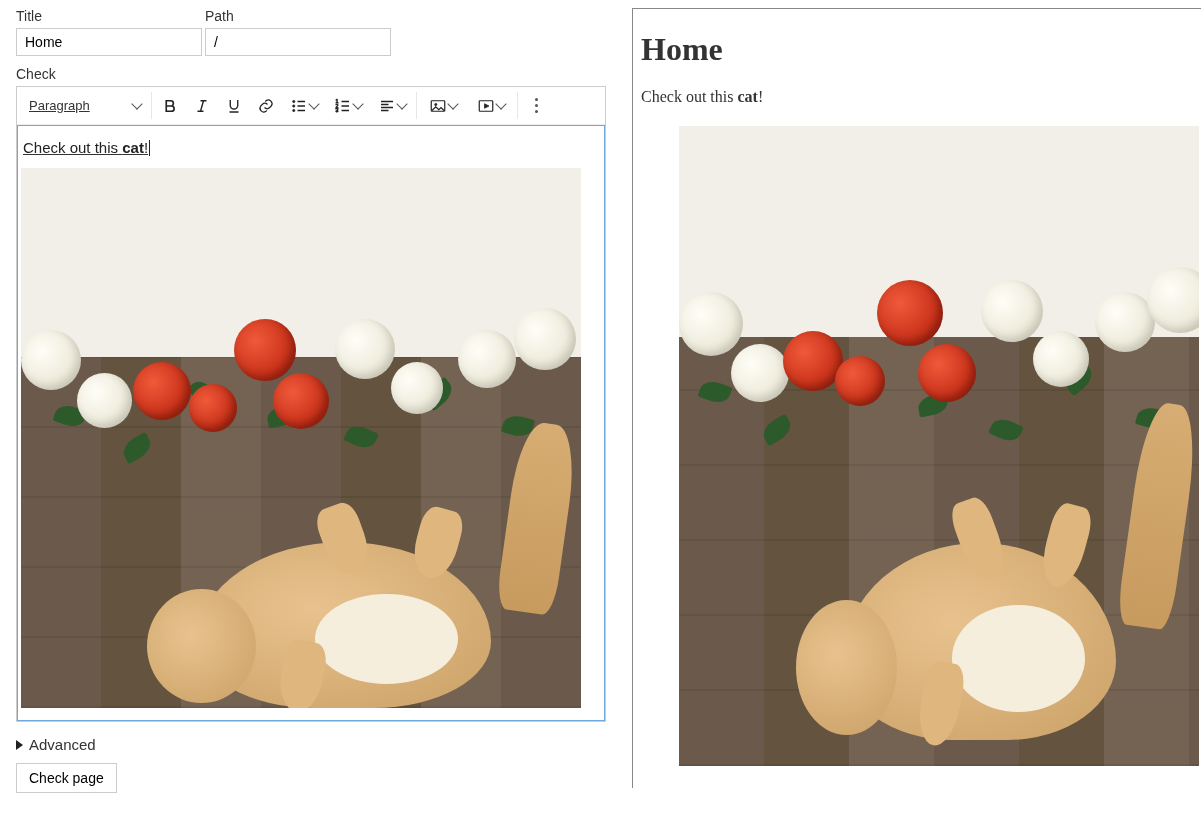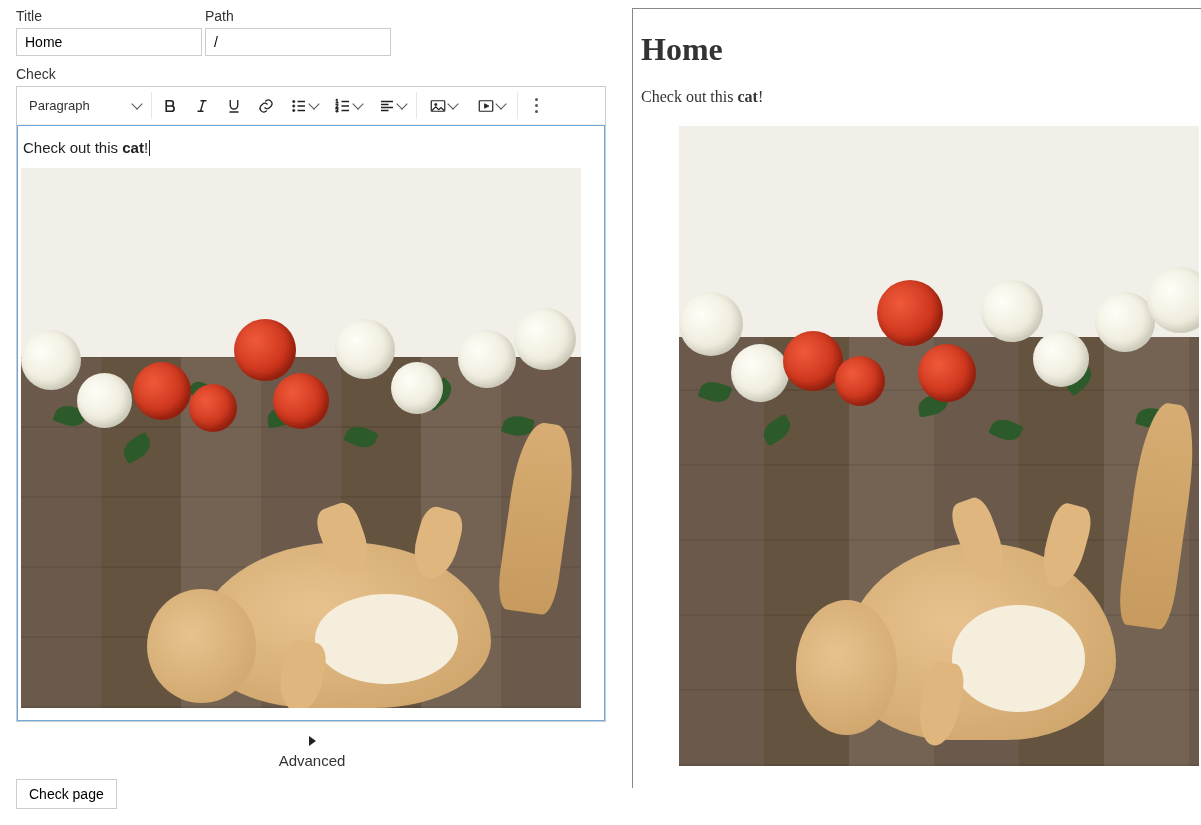--- a/index.html
+++ b/index.html
@@ -40,20 +40,21 @@
     border: 1px solid #ccc;
     padding: 4px 8px;
     font-size: 14px;
     width: 186px;
     outline: none;
   }
   .body-label { margin-top: 6px; margin-bottom: 4px; }
   .rte {
     border: 1px solid #ccc;
     width: 590px;
+    text-decoration: underline;
   }
   .toolbar {
     display: flex;
     align-items: center;
     border-bottom: 1px solid #eee;
     height: 38px;
     padding: 0 4px;
     gap: 0;
   }
   .tb-sel {
@@ -195,21 +196,20 @@
     border-radius: 30% 30% 50% 50%;
   }
 
   .adv {
     margin-top: 14px;
     font-size: 15px;
     display: flex;
     align-items: center;
     gap: 6px;
     cursor: pointer;
-    flex-direction: column;
   }
   .tri {
     width: 0; height: 0;
     border-top: 5px solid transparent;
     border-bottom: 5px solid transparent;
     border-left: 7px solid #222;
   }
   .del-btn {
     margin-top: 10px;
     border: 1px solid #ccc;

